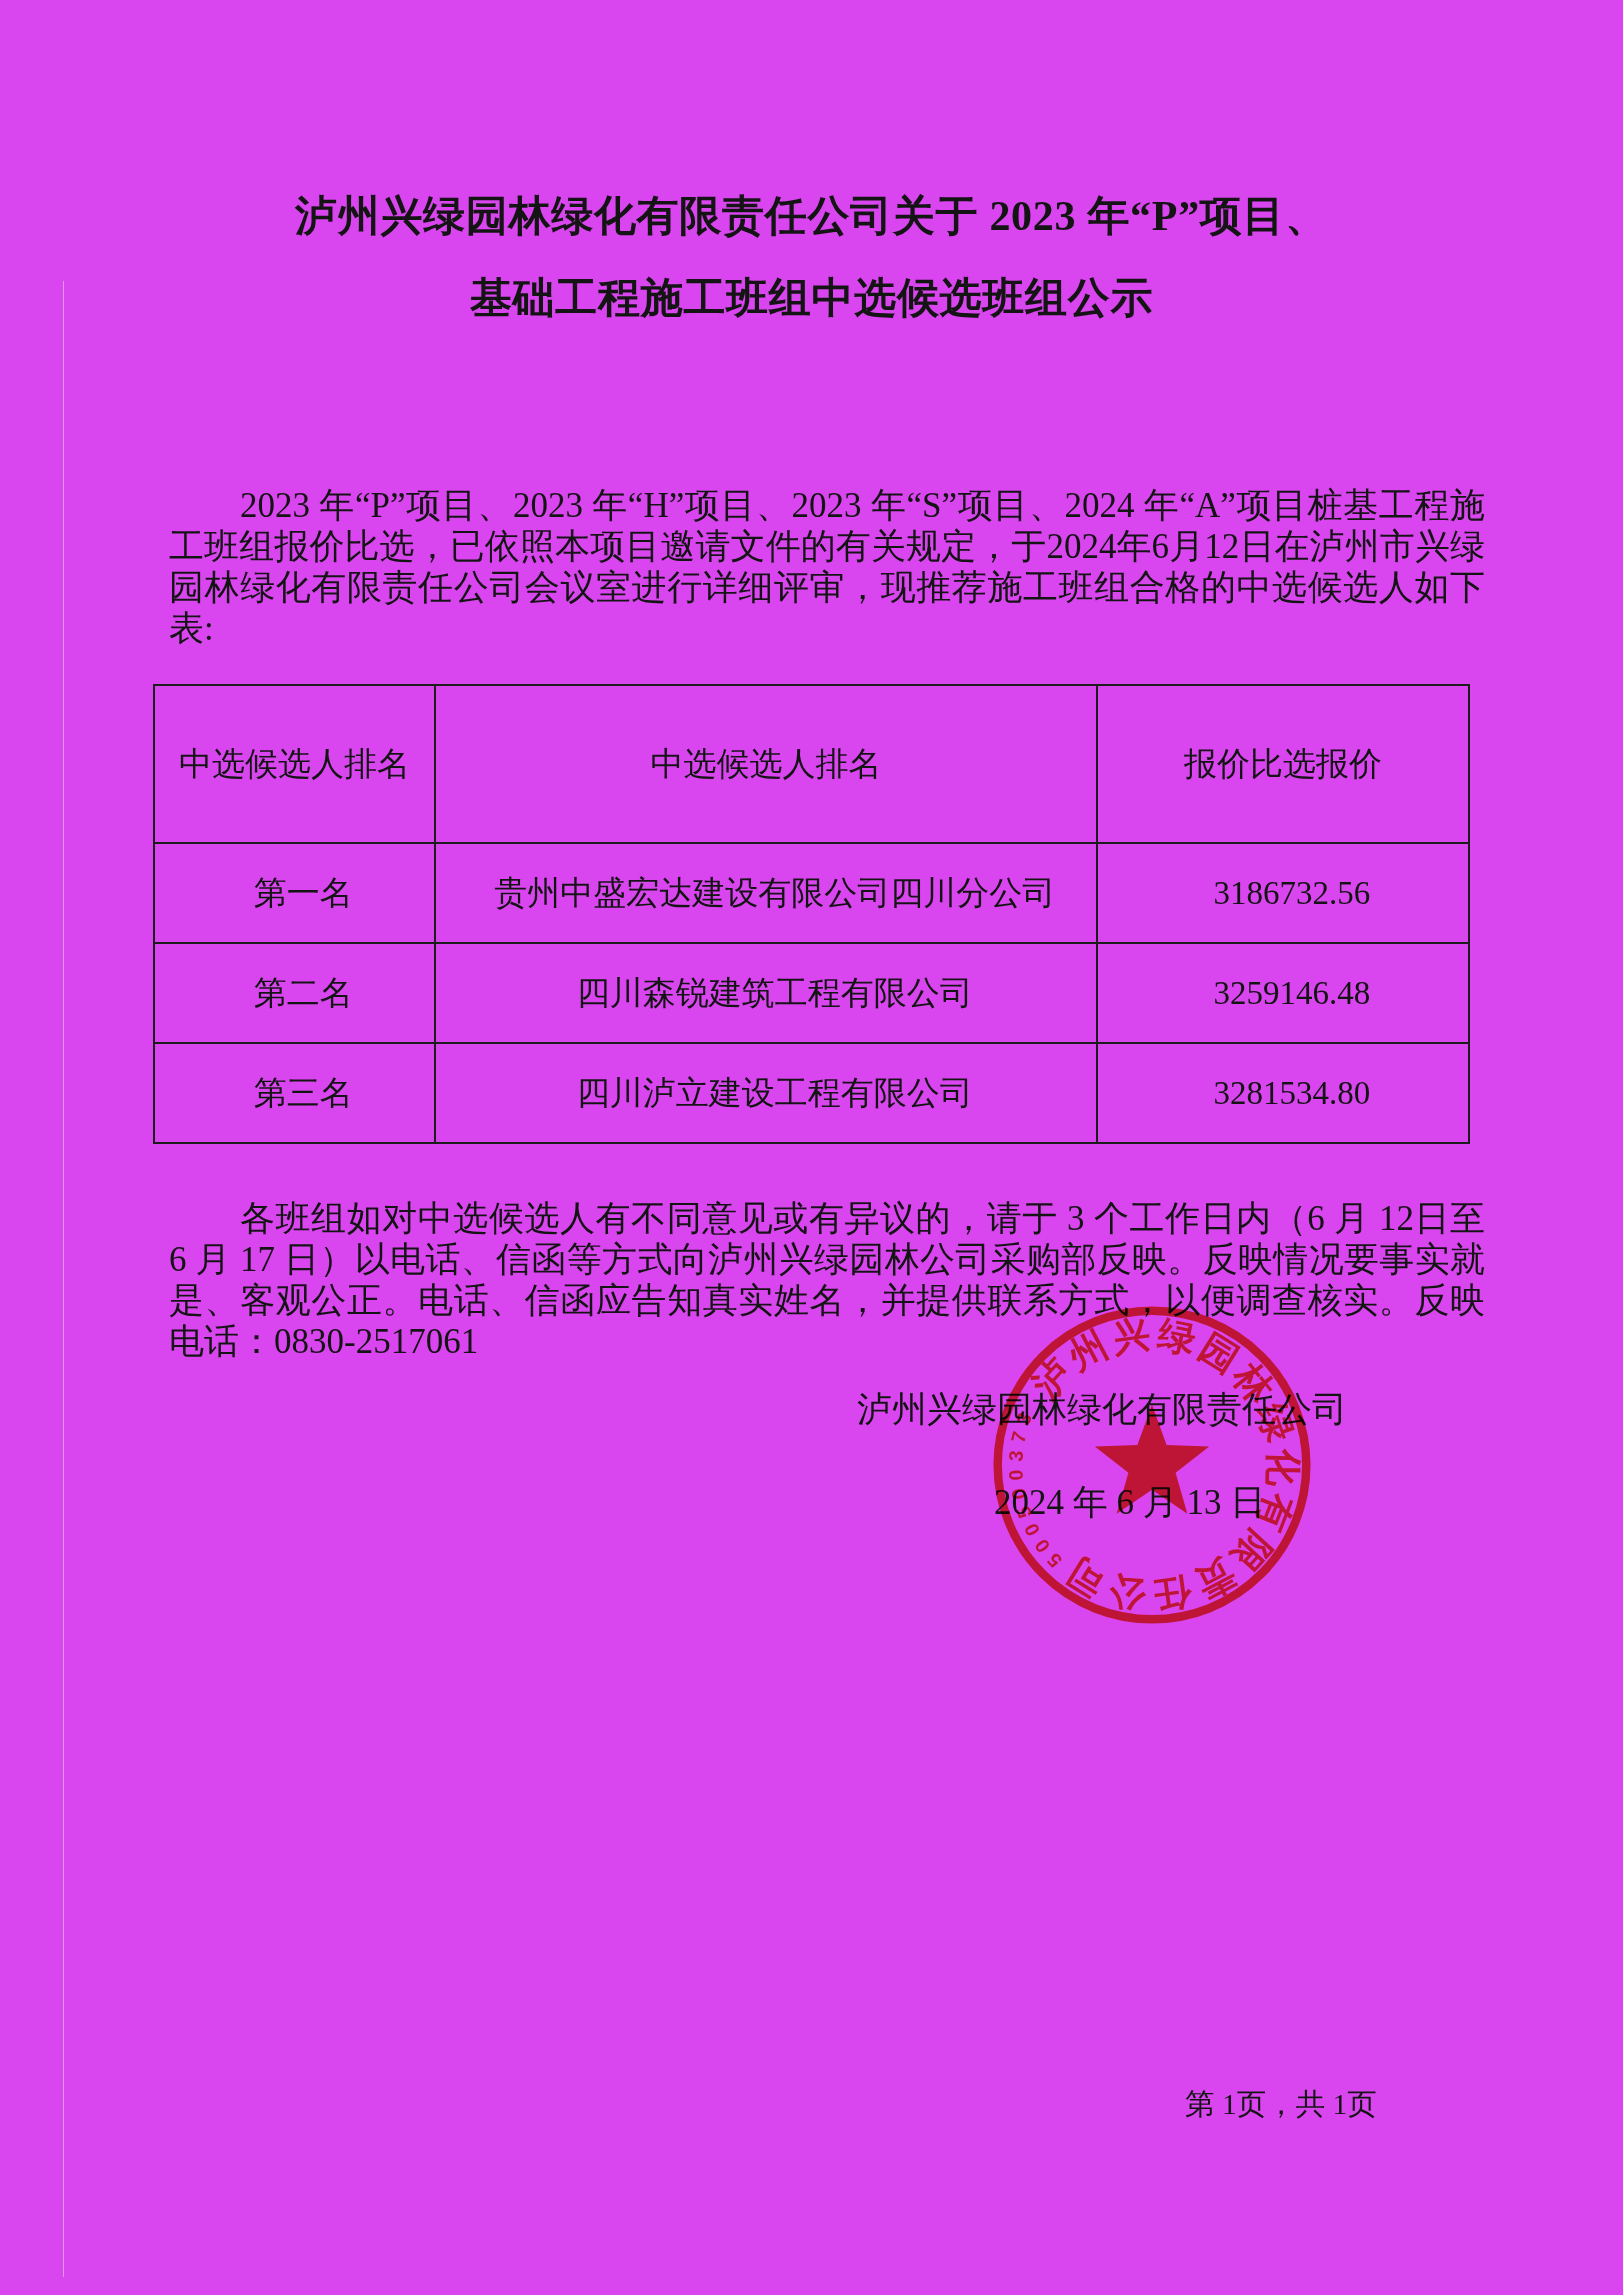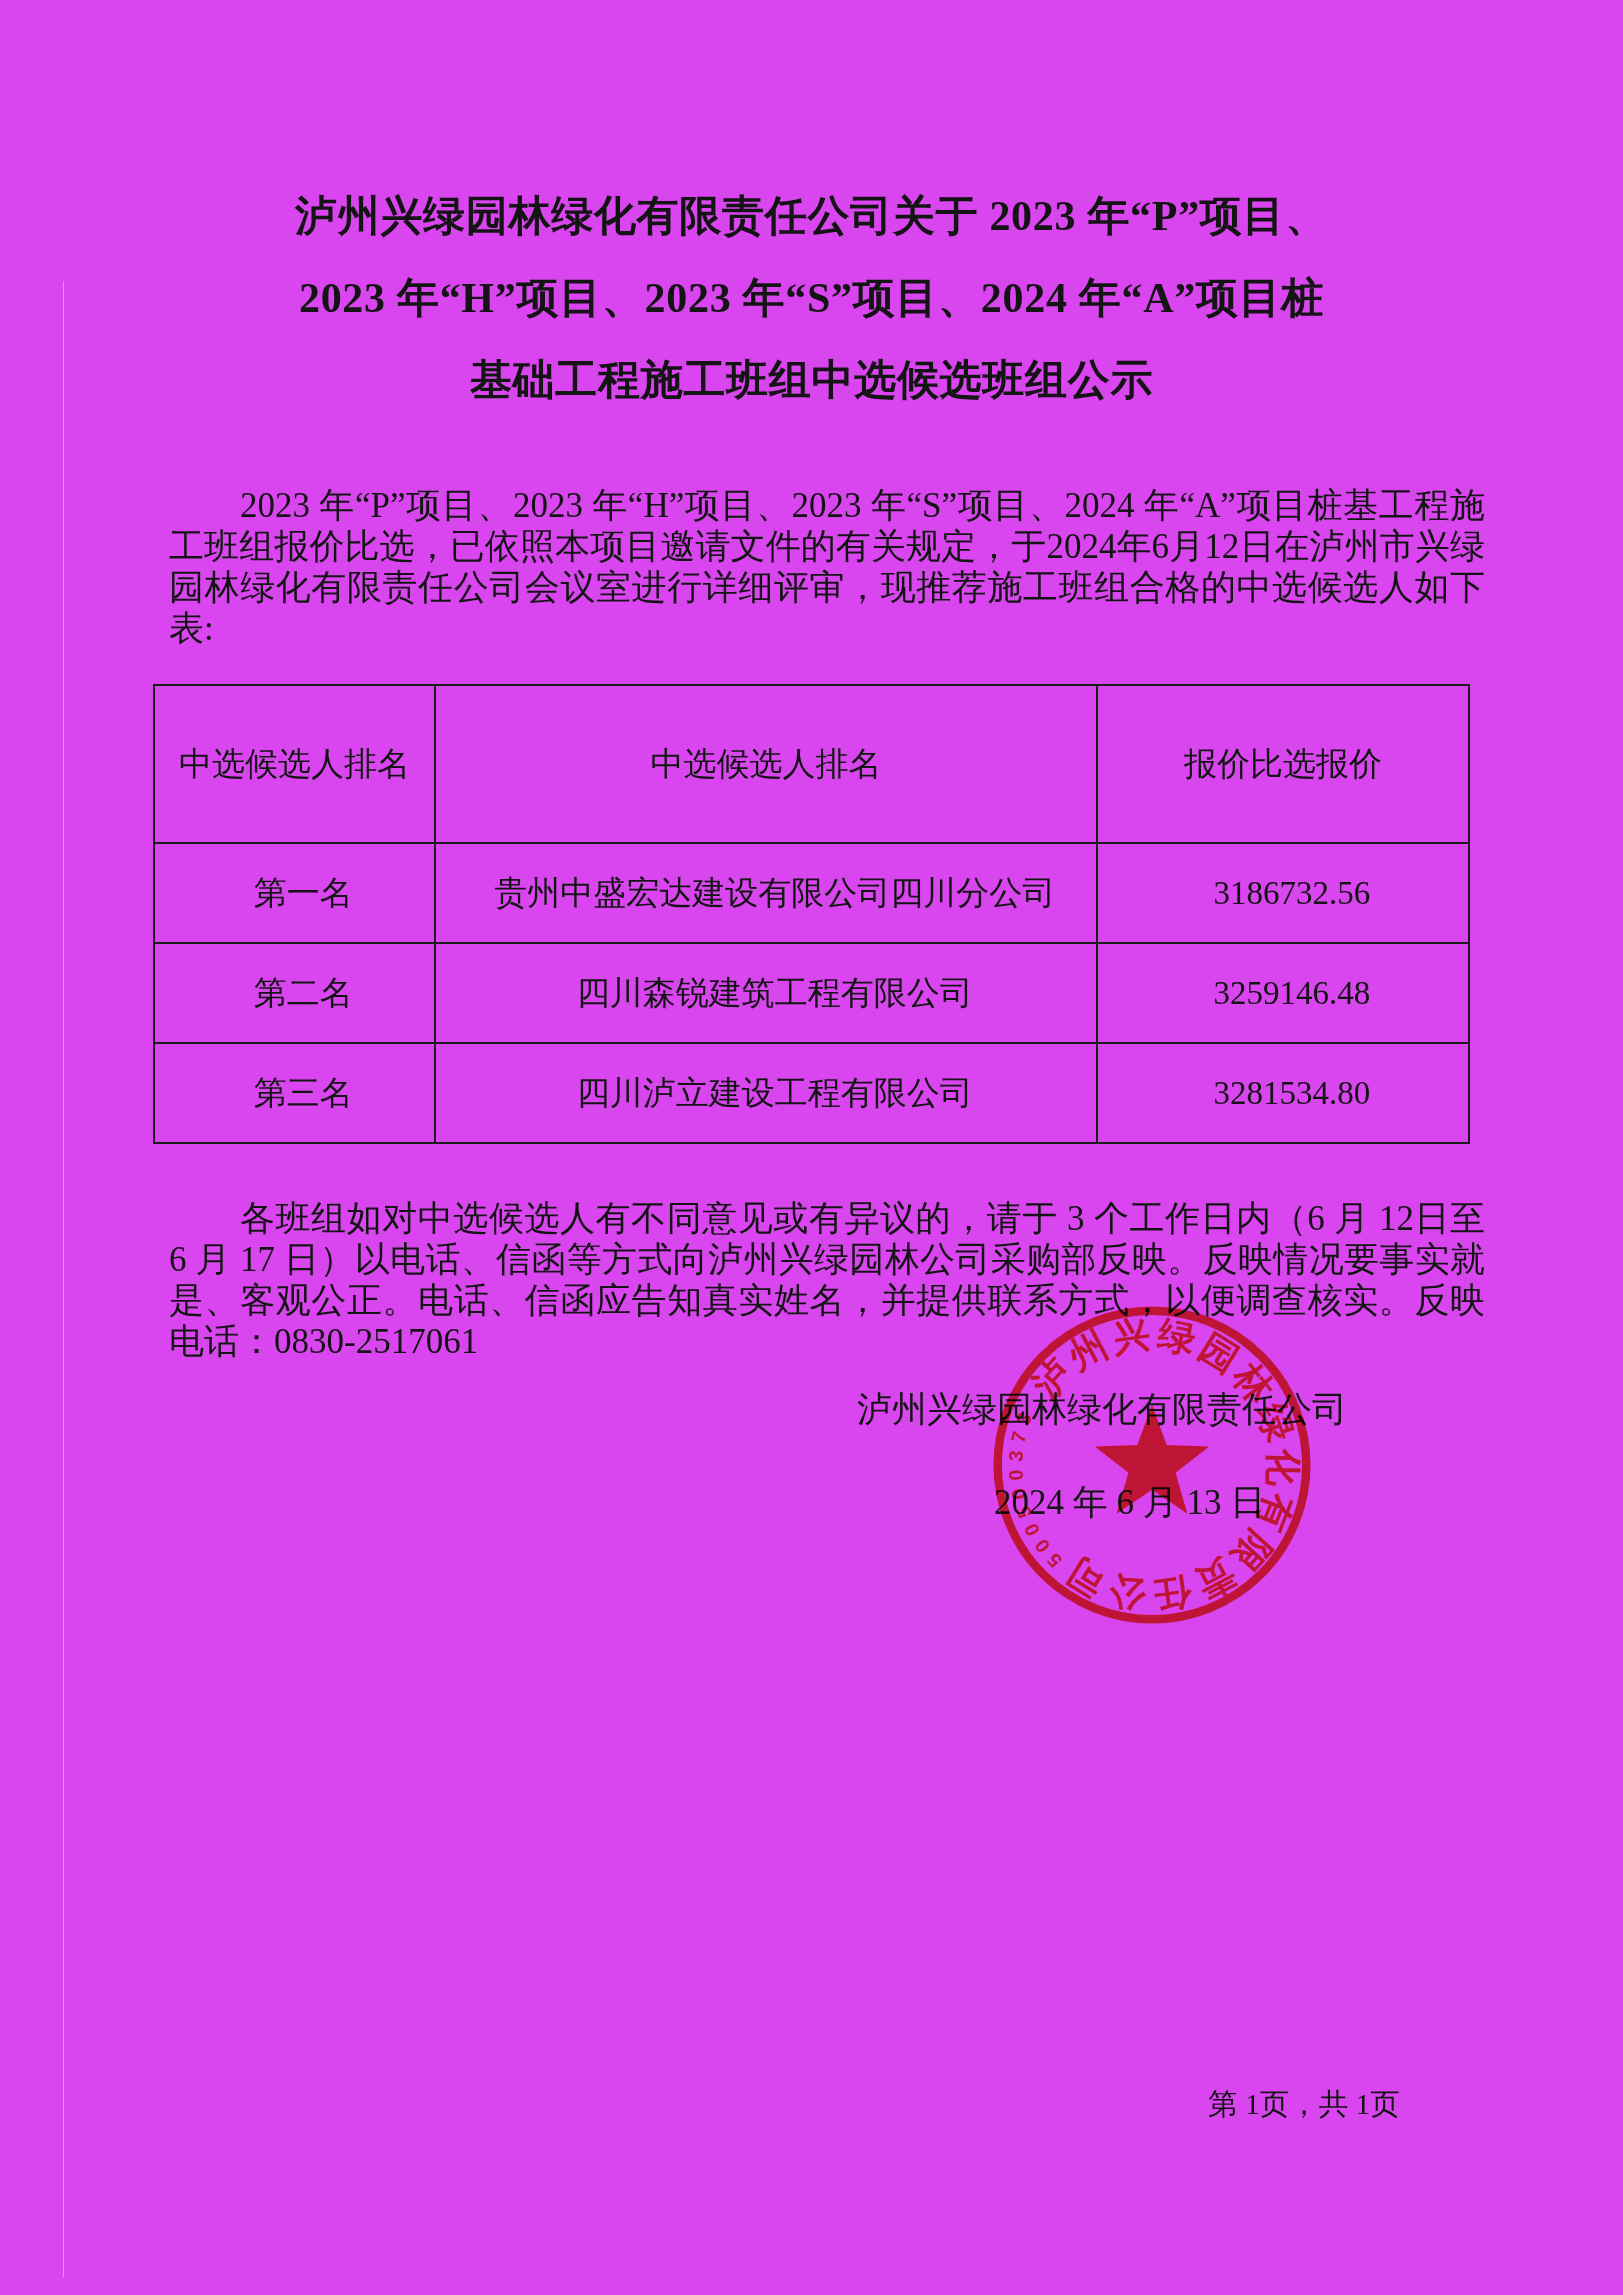--- a/index.html
+++ b/index.html
@@ -64,33 +64,32 @@
   .seal-ring-text{
     font-family:"Liberation Sans","DejaVu Sans",sans-serif;
     font-weight:bold;font-size:57px;letter-spacing:6px;
   }
   .seal-serial-text{
     font-family:"Liberation Sans","DejaVu Sans",sans-serif;
     font-weight:bold;font-size:30px;letter-spacing:11px;
   }
   .footer{
     position:absolute;top:2085px;left:1185px;
-    font-size:29.5px;white-space:nowrap;margin-left:23px;
+    font-size:29.5px;white-space:nowrap;
   }
 </style>
 </head>
 <body>
 
 <div class="page">
 
   <div class="scan-artifact"></div>
 
   <div class="title">
     <div>泸州兴绿园林绿化有限责任公司关于 2023 年“P”项目、</div>
-    <div>2023 年“H”项目、2023 年“S”项目、2024 年“A”项目桩</div>
     <div>基础工程施工班组中选候选班组公示</div>
   </div>
 
   <p class="para para1">2023 年“P”项目、2023 年“H”项目、2023 年“S”项目、2024 年“A”项目桩基工程施工班组报价比选，已依照本项目邀请文件的有关规定，于2024年6月12日在泸州市兴绿园林绿化有限责任公司会议室进行详细评审，现推荐施工班组合格的中选候选人如下表:</p>
 
   <table class="bid-table">
     <colgroup>
       <col class="col-rank">
         <col class="col-company">
         <col class="col-price">

